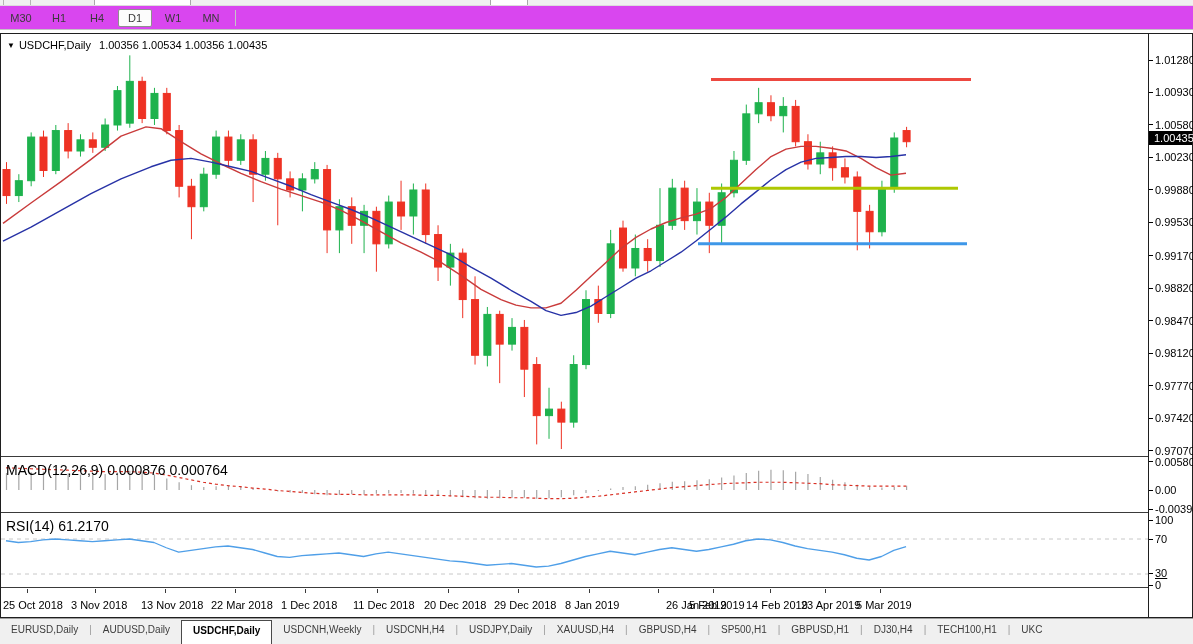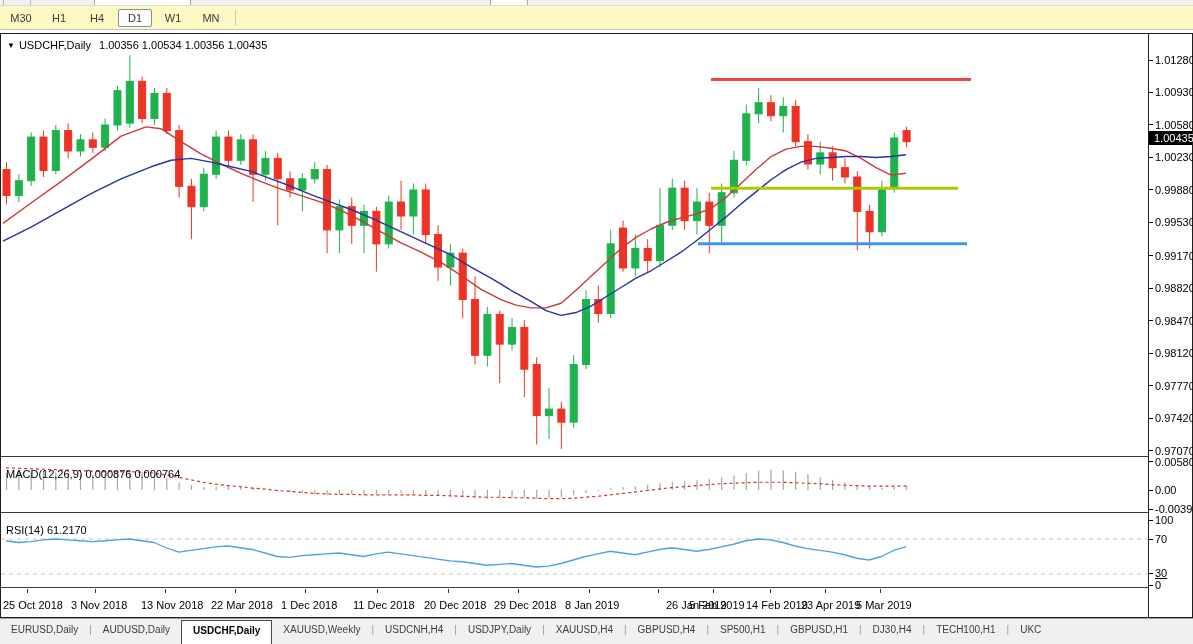--- a/index.html
+++ b/index.html
@@ -6,37 +6,37 @@
     font-family:"Liberation Sans",sans-serif;}
   .screen{position:relative;width:1193px;height:644px;background:#fff;}
   
   .top-strip{position:absolute;left:0;top:0;width:1193px;height:5px;background:#f0f0f0;border-bottom:1px solid #dcdcdc;}
   .stub{position:absolute;top:0;height:5px;background:#fff;border-left:1px solid #a8a8a8;border-right:1px solid #a8a8a8;}
   .stub1{left:94px;width:95px;}
   .stub2{left:490px;width:36px;}
   .vline{position:absolute;top:0;width:1px;height:5px;background:#b5b5b5;}
   .v1{left:3px}.v2{left:30px}
   
-  .tf-toolbar{position:absolute;left:0;top:6px;width:1193px;height:24px;background:#fef9c3;
+  .tf-toolbar{position:absolute;left:0;top:6px;width:1193px;height:24px;background:#d946ef;
     border-bottom:1px solid #c4c4c4;display:flex;align-items:center;padding-left:2px;box-sizing:border-box;}
   .tf-btn{min-width:22px;padding:2px 5px;margin:0 2px;font-size:11px;color:#3a3a3a;text-align:center;
     border:1px solid transparent;border-radius:2px;cursor:default;}
   .tf-btn.active{background:#fcfcfc;border-color:#8f8f8f;}
   .tf-sep{width:1px;height:16px;background:#c6c6c6;margin:0 5px;}
   
   .chart-window{position:absolute;left:0;top:33px;width:1191px;height:583px;background:#fff;border:1px solid #1f1f1f;text-align:center;}
   .pane{position:absolute;left:0;}
   .pane-main{top:0;width:1147px;height:422px;}
   .pane-macd{top:424px;width:1147px;height:54px;}
   .pane-rsi{top:480px;width:1147px;height:96px;}
   .hsep{position:absolute;left:0;width:1191px;height:2px;border-top:1px solid #3a3a3a;background:#fff;}
   .chart-header{position:absolute;left:6px;top:5px;font-size:11px;color:#000;white-space:nowrap;}
   .chart-header .tri{font-size:8px;margin-right:4px;vertical-align:1px;color:#000;}
   .chart-header b{font-weight:normal;margin-left:8px;}
-  .ind-label{position:absolute;left:5px;top:10px;font-size:11px;color:#000;white-space:nowrap;}
+  .ind-label{position:absolute;left:5px;top:4px;font-size:14px;color:#000;white-space:nowrap;}
   .axis-col{position:absolute;left:1147px;top:0;width:43px;height:583px;border-left:1px solid #1f1f1f;background:#fff;}
   .axis-label{position:absolute;left:6px;font-size:11px;color:#000;white-space:nowrap;line-height:12px;}
   .axis-tick{position:absolute;left:0;width:4px;height:1px;background:#000;}
   .badge{position:absolute;left:0;width:43px;height:14px;background:#000;color:#fff;font-size:11px;
     line-height:14px;padding-left:5px;box-sizing:border-box;}
   .date-axis{position:absolute;left:0;top:555px;width:1147px;height:28px;border-top:none;}
   .date-label{position:absolute;top:10px;font-size:11px;color:#000;white-space:nowrap;}
   .date-tick{position:absolute;top:0;width:1px;height:4px;background:#3a3a3a;}
   
   .tab-bar{position:absolute;left:0;top:618px;width:1193px;height:26px;background:#f0f0f0;
@@ -398,21 +398,21 @@
         <div class="axis-tick" style="top: 550.5px;"></div>
         <div class="axis-label" style="top: 545px;">0</div>
       </div>
   </div>
 
   <div class="tab-bar" id="tabbar">
       <div class="tab">EURUSD,Daily</div>
       <div class="tab-sep">|</div>
       <div class="tab">AUDUSD,Daily</div>
       <div class="tab active">USDCHF,Daily</div>
-      <div class="tab">XAUUSD,Weekly</div>
+      <div class="tab">USDCNH,Weekly</div>
       <div class="tab-sep">|</div>
       <div class="tab">USDCNH,H4</div>
       <div class="tab-sep">|</div>
       <div class="tab">USDJPY,Daily</div>
       <div class="tab-sep">|</div>
       <div class="tab">XAUUSD,H4</div>
       <div class="tab-sep">|</div>
       <div class="tab">GBPUSD,H4</div>
       <div class="tab-sep">|</div>
       <div class="tab">SP500,H1</div>

